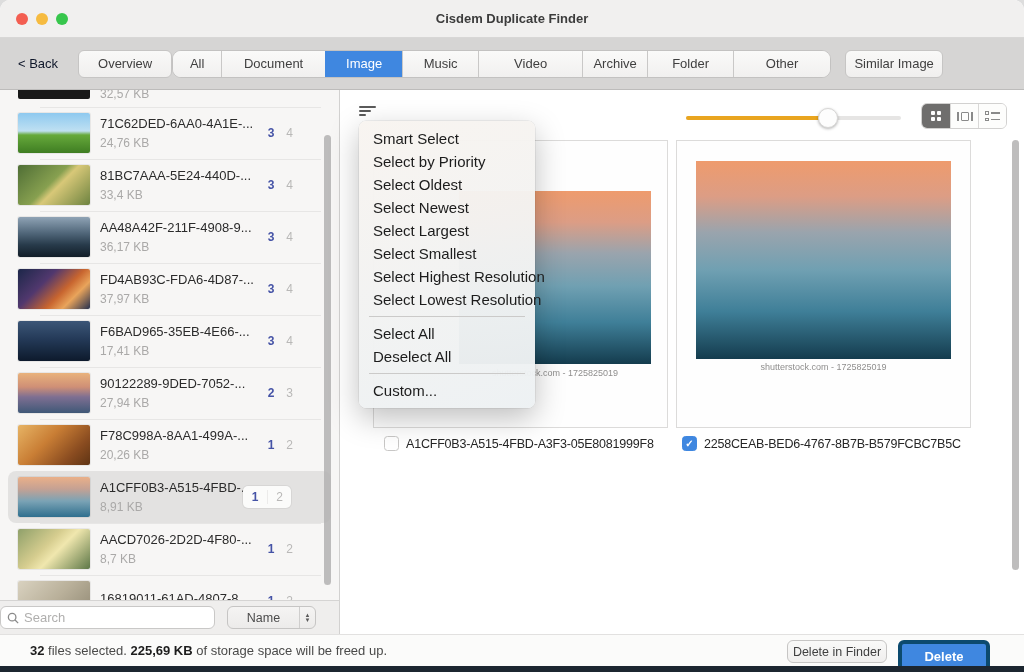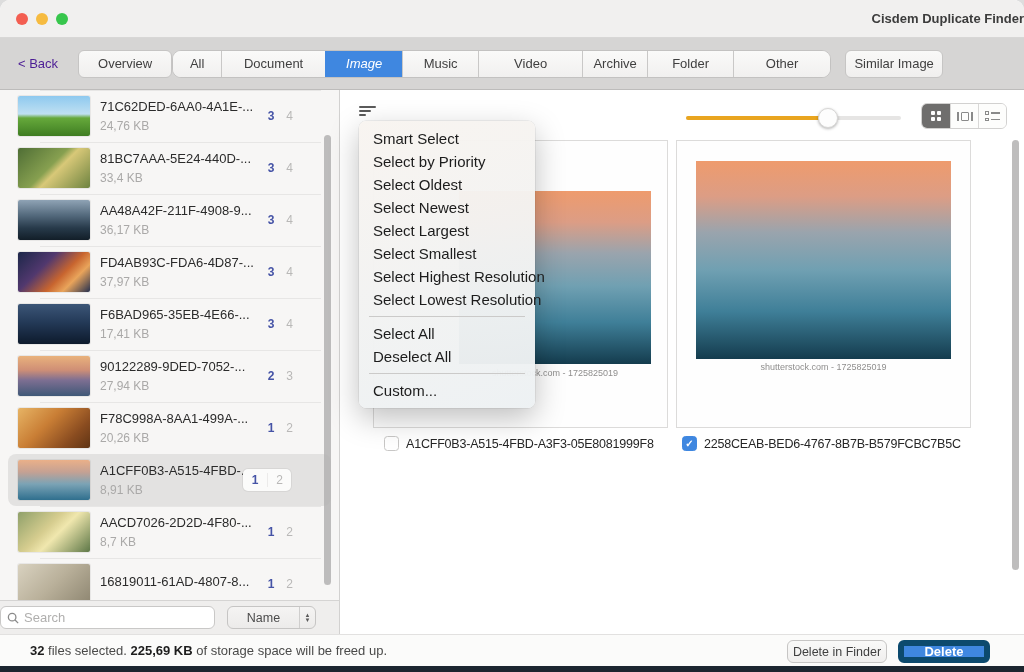--- a/index.html
+++ b/index.html
@@ -1,34 +1,34 @@
 <!DOCTYPE html>
 <html><head>
 <meta charset="utf-8">
 <style>
   * { margin:0; padding:0; box-sizing:border-box; }
   body { font-family:"Liberation Sans", sans-serif; background:#ddd; }
   .window { position:relative; width:1024px; height:672px; background:#fff; overflow:hidden; border-radius:10px 10px 0 0; }
 
   
-  .titlebar { position:absolute; top:0; left:0; right:0; height:38px; background:#f1f0ef; border-bottom:1px solid #d8d7d6; display:flex; align-items:center; justify-content:flex-end; }
+  .titlebar { position:absolute; top:0; left:0; right:0; height:38px; background:#f1f0ef; border-bottom:1px solid #d8d7d6; display:flex; align-items:center; justify-content:center; }
   .traffic { position:absolute; left:16px; top:13px; display:flex; gap:8px; }
   .tl { width:12px; height:12px; border-radius:50%; }
   .tl.red{ background:#f35e51; } .tl.yellow{ background:#f6bb40; } .tl.green{ background:#37c64c; }
   .win-title { font-size:13px; font-weight:600; color:#3c3c3c; }
 
   
   .toolbar { position:absolute; top:38px; left:0; right:0; height:52px; background:#d6d5d4; border-bottom:1px solid #bdbcbb; display:flex; align-items:center; }
-  .back { margin-left:18px; font-size:13px; color:#4c1d95; cursor:default; }
+  .back { margin-left:18px; font-size:13px; color:#0f172a; cursor:default; }
   .btn { height:28px; background:linear-gradient(#f9f9f8,#f0efee); border:1px solid #c6c5c4; border-radius:6px; font-size:13px; color:#3f3f3f; display:flex; align-items:center; justify-content:center; }
   .overview-btn { margin-left:20px; width:94px; }
   .seg-group { height:28px; display:flex; border:1px solid #c3c2c1; border-radius:9px; overflow:hidden; background:#f7f7f6;align-items:flex-end; }
   .seg { height:100%; display:flex; align-items:center; justify-content:center; font-size:13px; color:#3f3f3f; border-left:1px solid #c9c8c7; background:linear-gradient(#fafaf9,#f1f0ef); }
   .seg:first-child { border-left:none; }
-  .seg.active { background:#3f87e0; color:#fff; font-weight:500; border-left-color:#3f87e0;font-style:italic; }
+  .seg.active { background:#3f87e0; color:#fff; font-weight:500; border-left-color:#3f87e0; }
   .similar-btn { margin-left:14px; width:98px; }
 
   
   .sidebar { position:absolute; top:90px; left:0; width:340px; height:510px; background:#f7f6f5; border-right:1px solid #d2d1d0; overflow:hidden; }
   .partial-row { height:17px; position:relative; }
   .partial-thumb { position:absolute; left:18px; top:0; width:72px; height:9px; background:#191919; border-radius:0 0 2px 2px; }
   .partial-size { position:absolute; left:100px; top:-3px; font-size:12px; color:#aaa9a8; }
   .srow { height:52px; display:flex; align-items:center; padding-left:18px; position:relative; }
   .srow::after { content:""; position:absolute; left:40px; right:18px; top:0; height:1px; background:#e7e6e5; }
   .srow.sel { background:#e3e2e1; border-radius:8px; margin:0 8px; padding-left:10px; }
@@ -54,21 +54,21 @@
   .sortsel { margin-left:12px; width:89px; height:23px; background:linear-gradient(#f5f4f3,#eceBea); border:1px solid #c6c5c4; border-radius:6px; display:flex; align-items:center; position:relative; }
   .sortsel .lbl { flex:1; text-align:center; font-size:12.5px; color:#4c4c4c; }
   .stepper { width:16px; height:100%; border-left:1px solid #cfcecd; display:flex; flex-direction:column; align-items:center; justify-content:center; color:#5a5a5a; }
   .stepper span { font-size:6px; line-height:5px; }
 
   
   .statusbar { position:absolute; top:634px; left:0; right:0; height:32px; background:#fbfbfa; border-top:1px solid #e2e1e0; display:flex; align-items:center; }
   .status-text { margin-left:30px; font-size:13px; color:#4a4a49; }
   .status-text b { color:#1e1e1e; }
   .dif-btn { position:absolute; right:137px; top:5px; width:100px; height:23px; font-size:12.5px; }
-  .del-btn { position:absolute; right:34px; top:5px; width:92px; height:23px; background:#3f87e0; border:6px solid #0c4a6e; border-radius:6px; color:#fff; font-size:13px; font-weight:600; display:flex; align-items:center; justify-content:center; }
+  .del-btn { position:absolute; right:34px; top:5px; width:92px; height:32px; background:#3f87e0; border:4px solid #0c4a6e; border-radius:6px; color:#fff; font-size:13px; font-weight:600; display:flex; align-items:center; justify-content:center; }
   .bottom-strip { position:absolute; bottom:0; left:0; right:0; height:6px; background:#1c2630; }
 
   
   .main { position:absolute; top:90px; left:341px; right:0; height:510px; background:#fff; }
   .sortlines { position:absolute; left:18px; top:16px; width:18px; }
   .sortlines i { display:block; height:2px; background:#5a5a5a; margin-bottom:2px; border-radius:1px; }
   .sortlines i:nth-child(1){ width:17px; } .sortlines i:nth-child(2){ width:12px; } .sortlines i:nth-child(3){ width:7px; }
 
   .slider { position:absolute; left:345px; top:24px; width:215px; height:8px; }
   .slider .track { position:absolute; top:2px; left:0; right:0; height:4px; background:#e6e5e4; border-radius:2px; }
@@ -134,20 +134,24 @@
         <div class="seg" style="width: 76px;">Music</div>
         <div class="seg" style="width: 104px;">Video</div>
         <div class="seg" style="width: 65px;">Archive</div>
         <div class="seg" style="width: 86px;">Folder</div>
         <div class="seg" style="width: 97px;">Other</div>
       </div>
     <div class="btn similar-btn">Similar Image</div>
   </div>
 
   <div class="sidebar">
+    <div class="partial-row">
+      <div class="partial-thumb"></div>
+      <div class="partial-size">32,57 KB</div>
+    </div>
     <div id="sidebar-list">
   <div class="srow">
     <div class="sthumb" style="background: linear-gradient(rgb(142, 201, 239) 0%, rgb(191, 224, 242) 45%, rgb(102, 169, 59) 55%, rgb(63, 125, 34) 100%);"></div>
     <div class="stext">
       <div class="sname">71C62DED-6AA0-4A1E-...</div>
       <div class="ssize">24,76 KB</div>
     </div>
     <div class="badges">
       <span class="bsel">3</span>
       <span class="btot">4</span>

